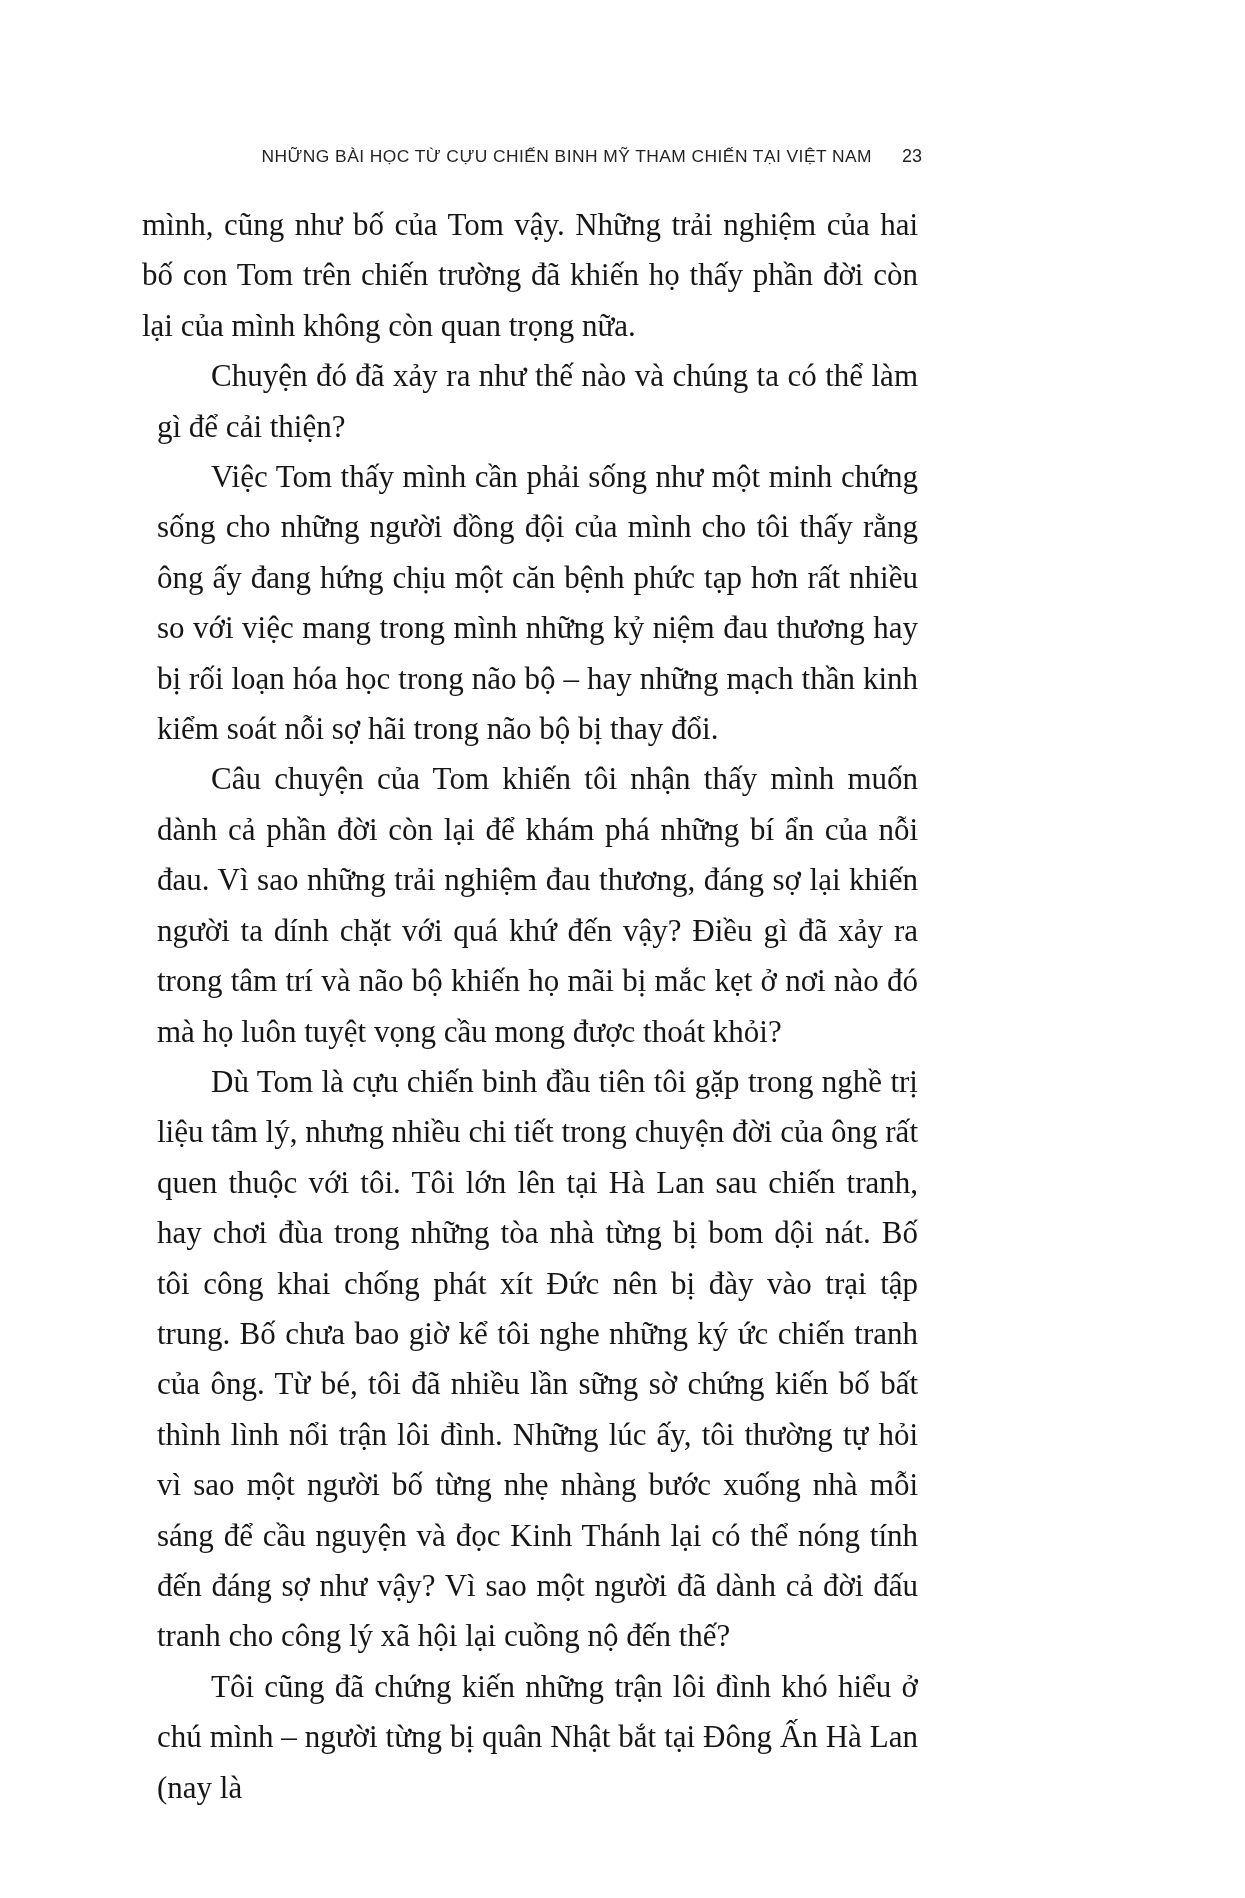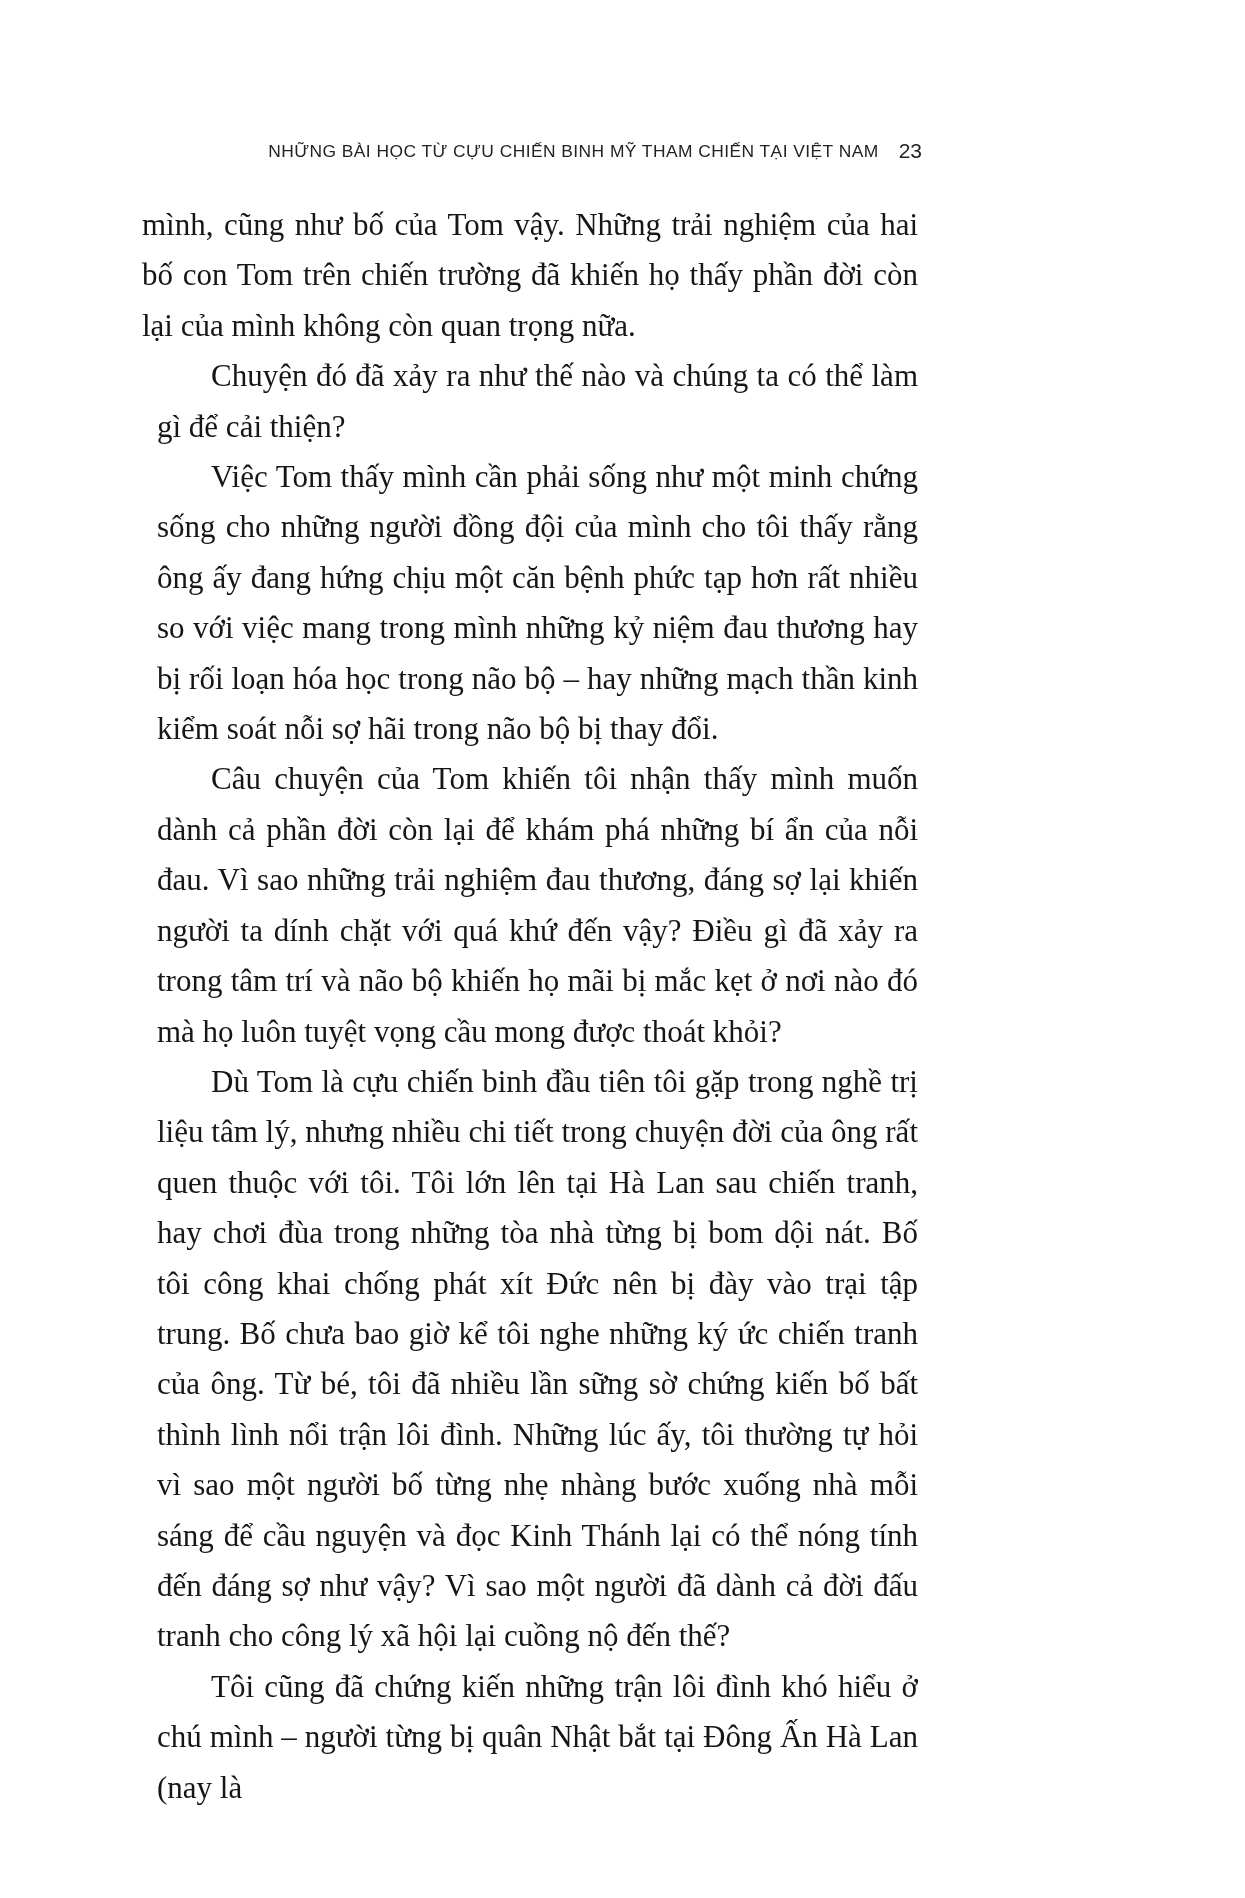--- a/index.html
+++ b/index.html
@@ -23,42 +23,42 @@
     top: 0;
     width: 1245px;
     height: 1898px;
     background: #ffffff;
   }
 
   
   .running-head {
     position: absolute;
     left: 142px;
-    top: 134px;
+    top: 146px;
     width: 780px;
     height: 34px;
     display: flex;
-    align-items: center;
+    align-items: flex-start;
     justify-content: flex-end;
   }
   .running-head-title {
     font-family: "Liberation Sans", "DejaVu Sans", sans-serif;
     font-size: 17.4px;
     letter-spacing: 0.45px;
     font-weight: 400;
     color: #232323;
     white-space: nowrap;
     text-transform: uppercase;
   }
   .running-head-folio {
     font-family: "Liberation Sans", "DejaVu Sans", sans-serif;
-    font-size: 21px;
+    font-size: 18px;
     font-weight: 400;
     color: #232323;
-    margin-left: 20px;
+    margin-left: 30px;
     white-space: nowrap;
   }
 
   
   .text-block {
     position: absolute;
     left: 142px;
     top: 200px;
     width: 776px;
   }

